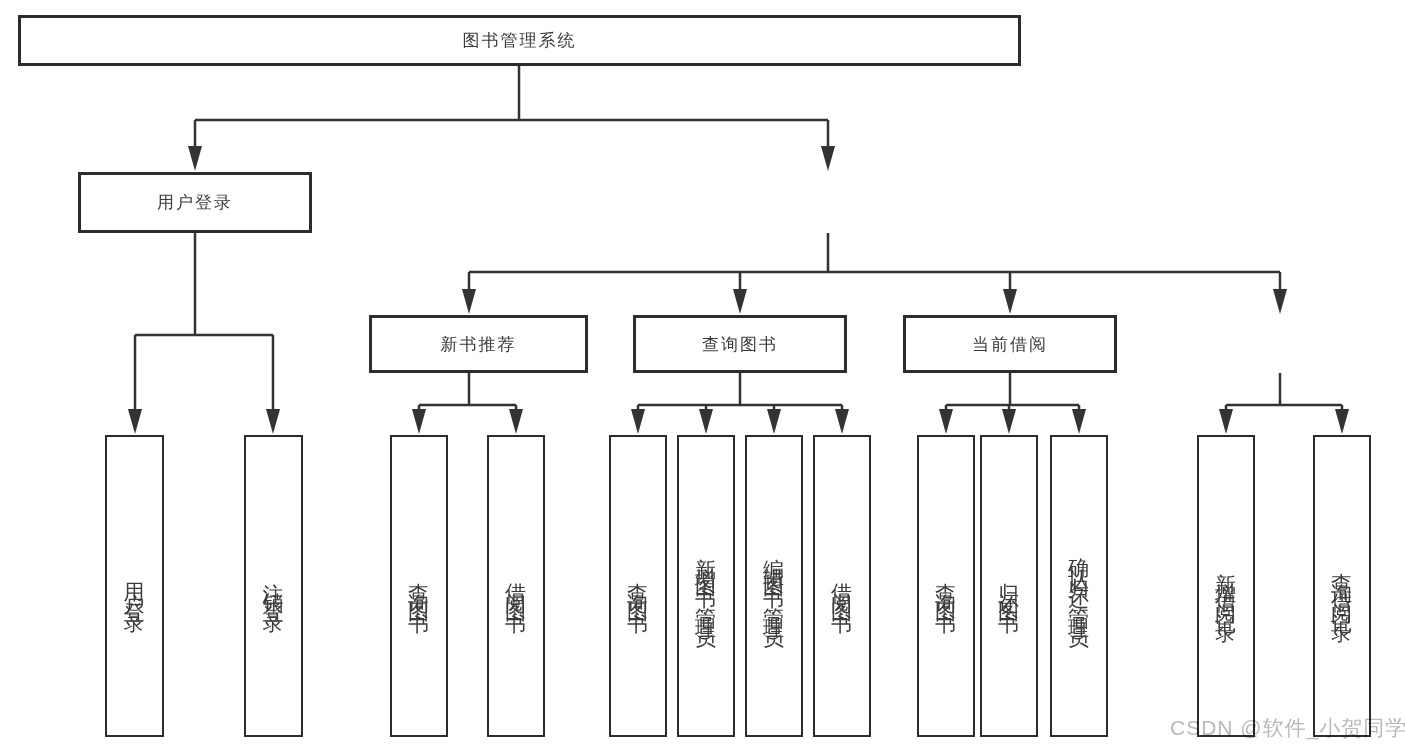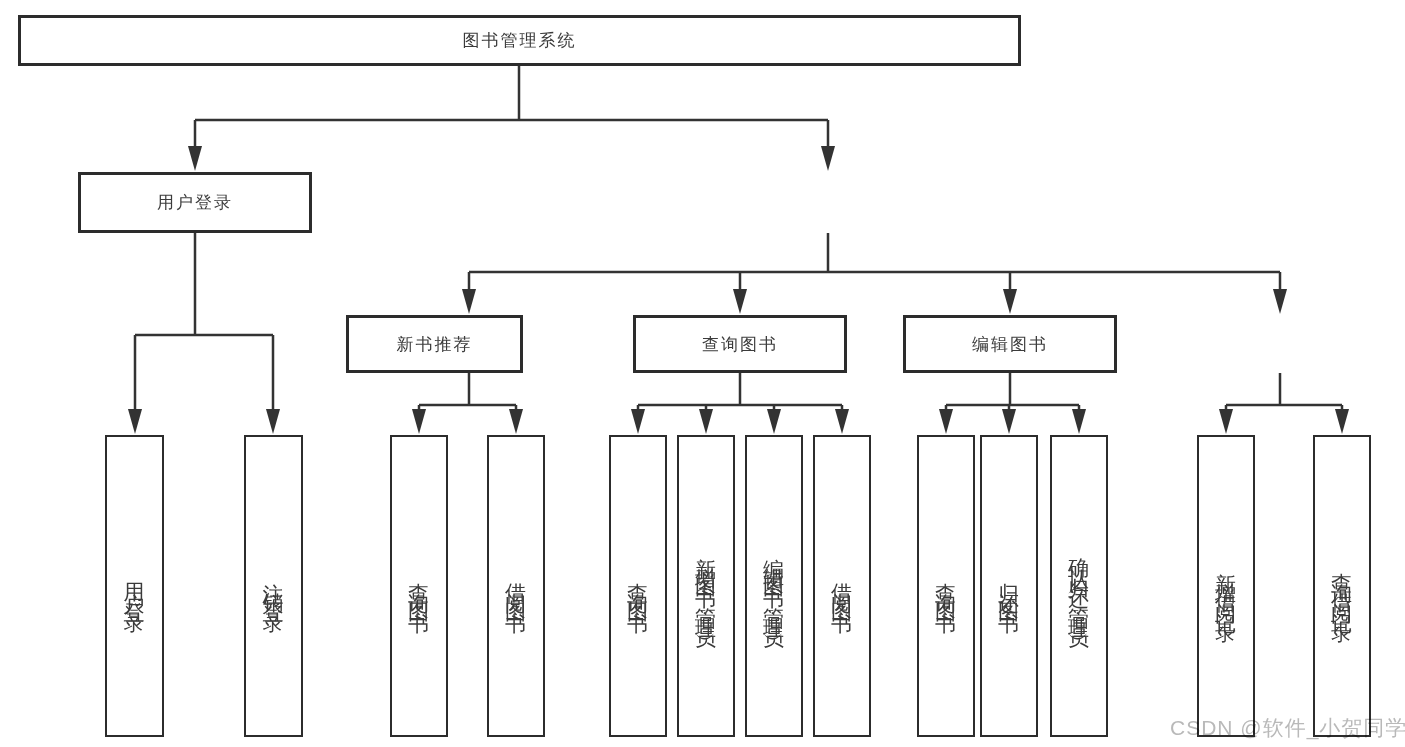--- a/index.html
+++ b/index.html
@@ -95,28 +95,28 @@
   </svg>
 
   <div class="box hbox" style="left:18px;top:15px;width:1003px;height:51px">
     <span>图书管理系统</span>
   </div>
 
   <div class="box hbox" style="left:78px;top:172px;width:234px;height:61px">
     <span>用户登录</span>
   </div>
 
-  <div class="box hbox" style="left:346px;top:315px;width:177px;height:58px">
+  <div class="box hbox" style="left:369px;top:315px;width:219px;height:58px">
     <span>新书推荐</span>
   </div>
   <div class="box hbox" style="left:633px;top:315px;width:214px;height:58px">
     <span>查询图书</span>
   </div>
   <div class="box hbox" style="left:903px;top:315px;width:214px;height:58px">
-    <span>编辑图书</span>
+    <span>当前借阅</span>
   </div>
 
   <div class="box vbox" style="left:105px;top:435px;width:59px;height:302px">
     <span>用户登录</span>
   </div>
   <div class="box vbox" style="left:244px;top:435px;width:59px;height:302px">
     <span>注销登录</span>
   </div>
 
   <div class="box vbox" style="left:390px;top:435px;width:58px;height:302px">

